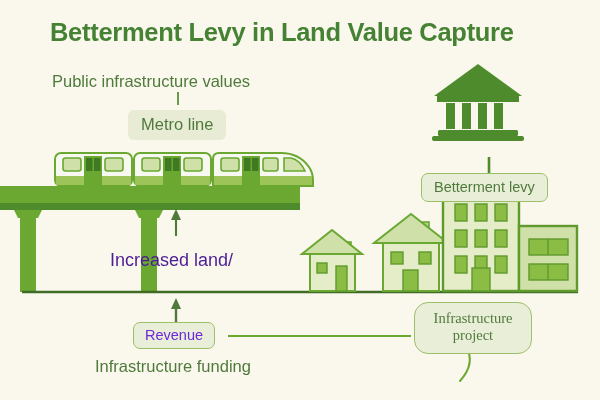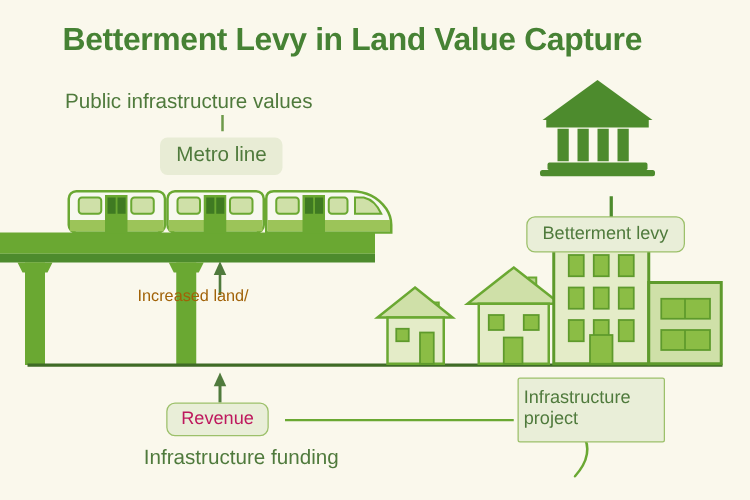--- a/index.html
+++ b/index.html
@@ -63,56 +63,56 @@
     padding: 5px 12px 6px;
     background: #e9eed8;
     border: 1.4px solid #9cc06a;
     border-radius: 7px;
     font-size: 14.5px;
     color: #4f7a3c;
     margin-top: 44px;
   }
   #increased {
     left: 110px;
-    top: 230px;
-    font-size: 13px;
-    color: #a16207;
+    top: 250px;
+    font-size: 18px;
+    color: #4c1d95;
   }
   #revenue-pill {
     position: absolute;
     left: 133px;
     top: 322px;
     padding: 4px 11px 5px;
     background: #e9eed8;
     border: 1.4px solid #9cc06a;
     border-radius: 7px;
     font-size: 14.5px;
-    color: #be185d;
+    color: #6d28d9;
   }
   #infra-bottom {
     left: 95px;
     top: 357px;
     font-size: 16.5px;
     color: #4f7a3c;
-    margin-left: 20px;
   }
   #infra-box {
     position: absolute;
     left: 414px;
     top: 302px;
     width: 118px;
     padding: 7px 4px 8px;
     background: #e9eed8;
     border: 1.4px solid #9cc06a;
-    border-radius: 2px;
+    border-radius: 14px;
     font-size: 14.5px;
     color: #4f7a3c;
-    text-align: left;
+    text-align: center;
     line-height: 1.2;
     box-sizing: border-box;
+    font-family: Liberation Serif, serif;
   }
 </style>
 </head>
 <body>
 
 <div id="stage">
 
   <svg id="scene" viewBox="0 0 600 400">
 
     <g>

